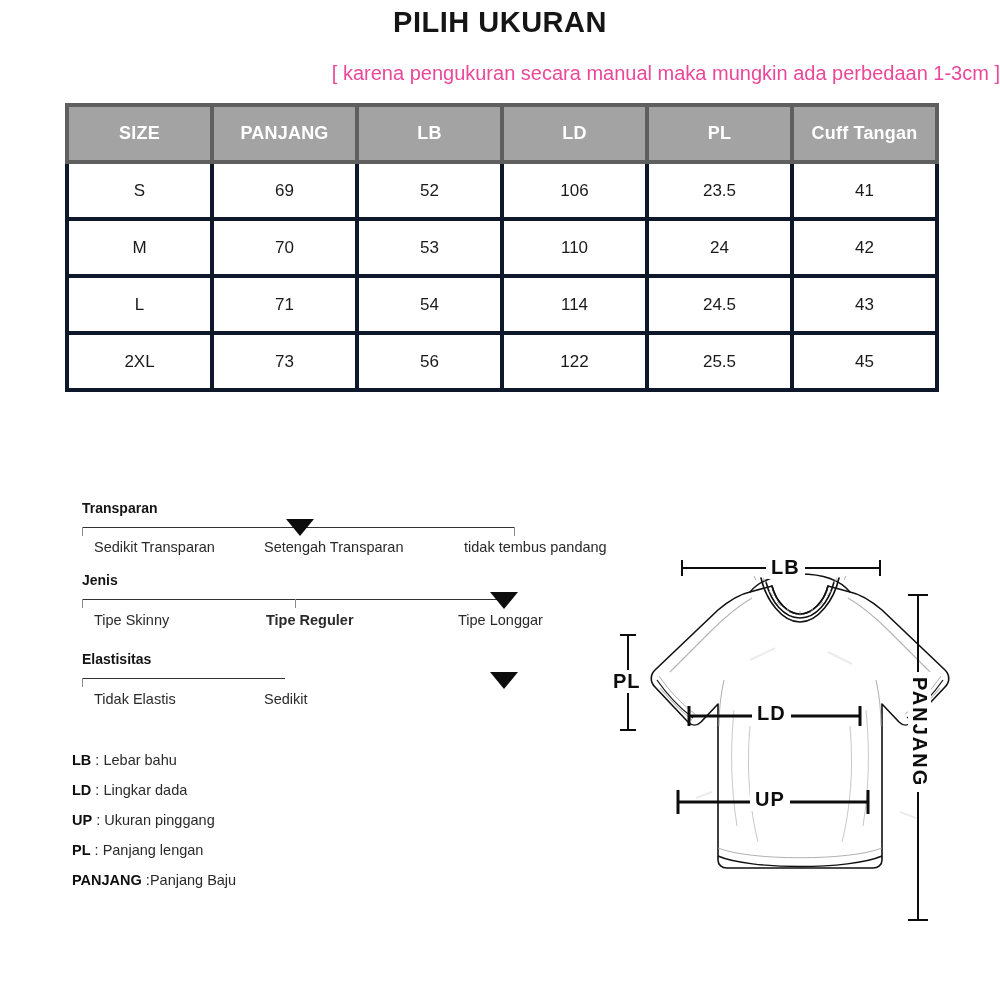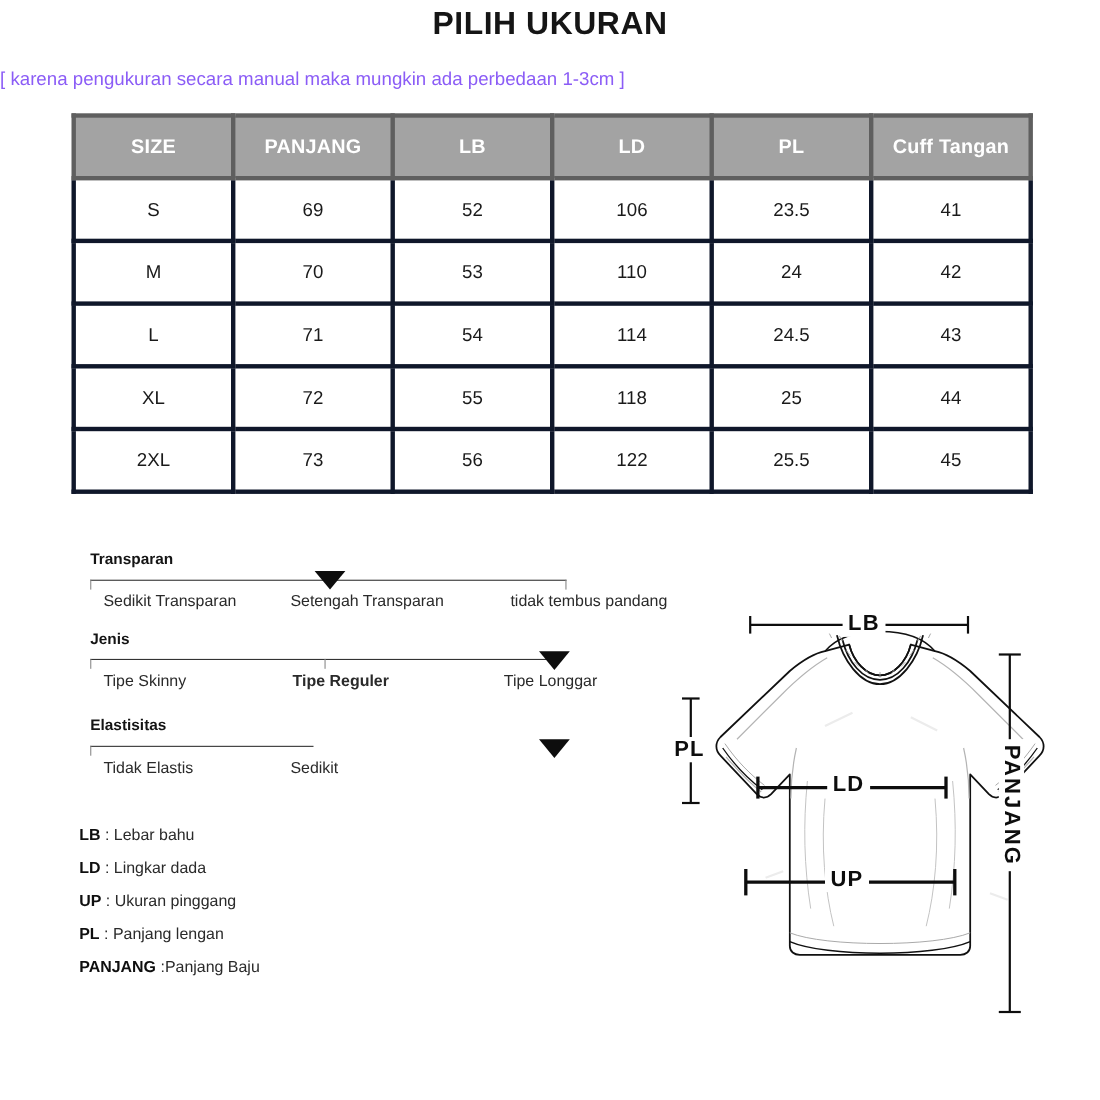--- a/index.html
+++ b/index.html
@@ -26,23 +26,23 @@
     font-size: 29px;
     font-weight: bold;
     letter-spacing: 0.5px;
     color: #151515;
   }
   #page-subtitle {
     position: absolute;
     top: 62px;
     left: 0;
     width: 1000px;
-    text-align: left;
-    font-size: 17px;
-    color: #8b5cf6;
+    text-align: right;
+    font-size: 20px;
+    color: #ec4899;
   }
 
   
   #size-table {
     position: absolute;
     left: 65px;
     top: 103px;
     width: 870px;
     border-collapse: collapse;
     table-layout: fixed;
@@ -193,28 +193,20 @@
       <td>24</td>
       <td>42</td>
     </tr>
     <tr>
       <td>L</td>
       <td>71</td>
       <td>54</td>
       <td>114</td>
       <td>24.5</td>
       <td>43</td>
-    </tr>
-    <tr>
-      <td>XL</td>
-      <td>72</td>
-      <td>55</td>
-      <td>118</td>
-      <td>25</td>
-      <td>44</td>
     </tr>
     <tr>
       <td>2XL</td>
       <td>73</td>
       <td>56</td>
       <td>122</td>
       <td>25.5</td>
       <td>45</td>
     </tr>
   </tbody>

